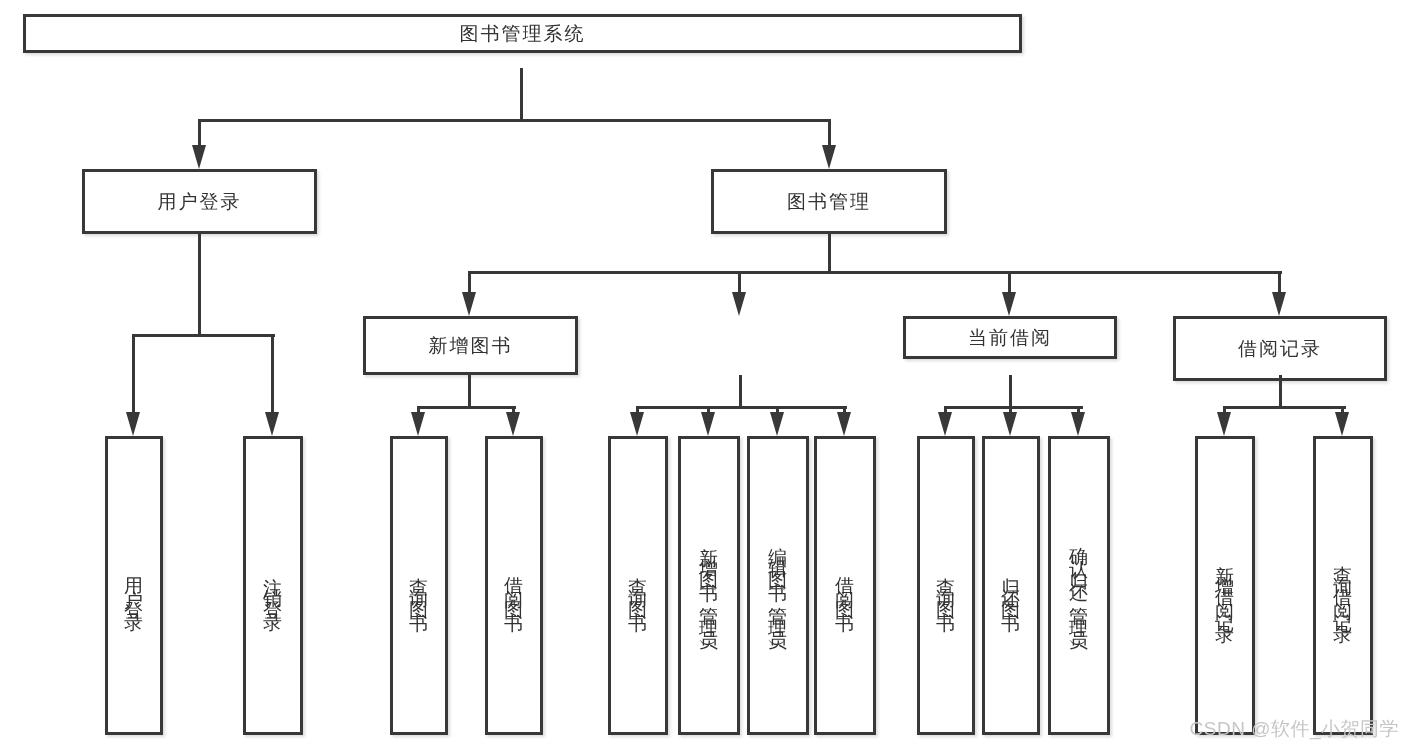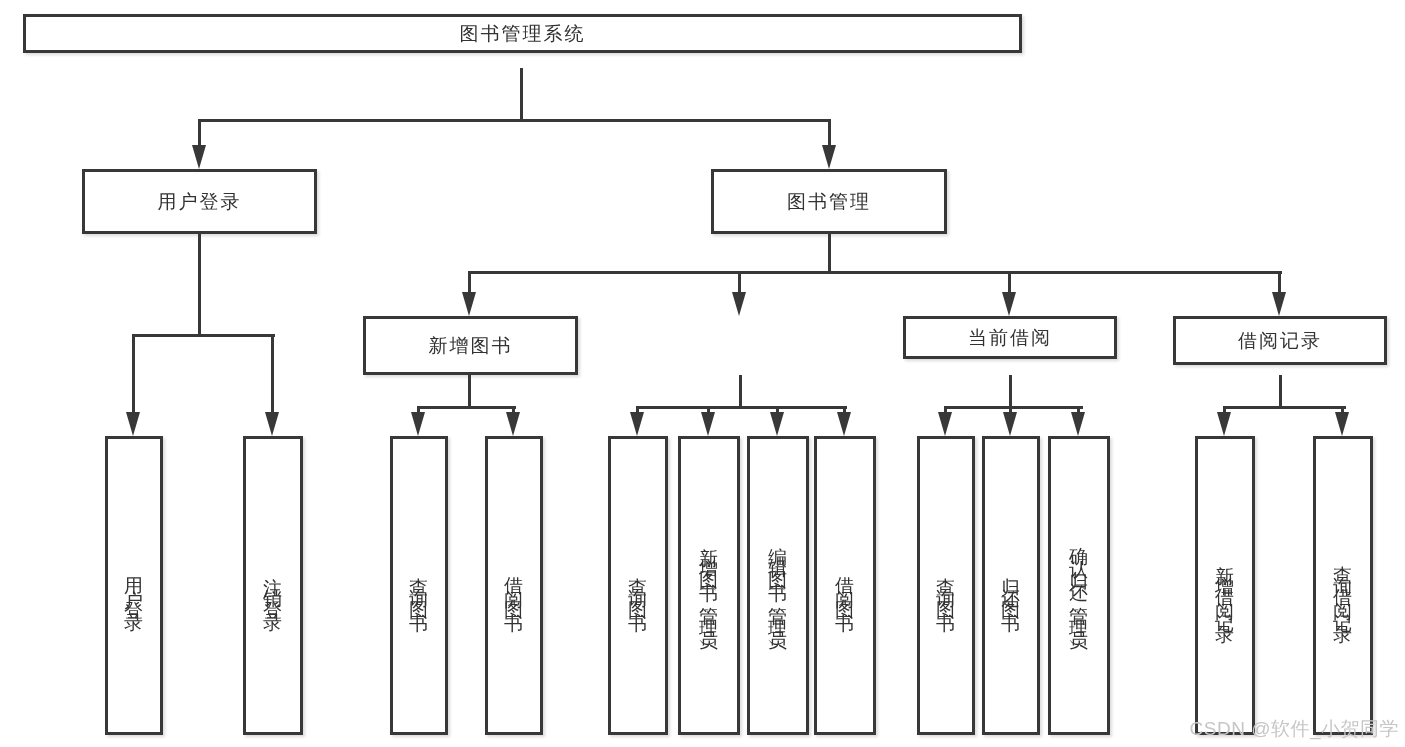--- a/index.html
+++ b/index.html
@@ -49,21 +49,21 @@
 
   <div class="node hlabel" style="left:363px;top:316px;width:215px;height:59px">
     <span>新增图书</span>
   </div>
 
 
   <div class="node hlabel" style="left:903px;top:316px;width:214px;height:43px">
     <span>当前借阅</span>
   </div>
 
-  <div class="node hlabel" style="left:1173px;top:316px;width:214px;height:49px">
+  <div class="node hlabel" style="left:1173px;top:316px;width:214px;height:65px">
     <span>借阅记录</span>
   </div>
 
   <div class="node" style="left:105px;top:436px;width:58px;height:299px">
     <span class="vtext">用户登录</span>
   </div>
   <div class="node" style="left:243px;top:436px;width:60px;height:299px">
     <span class="vtext">注销登录</span>
   </div>
 

